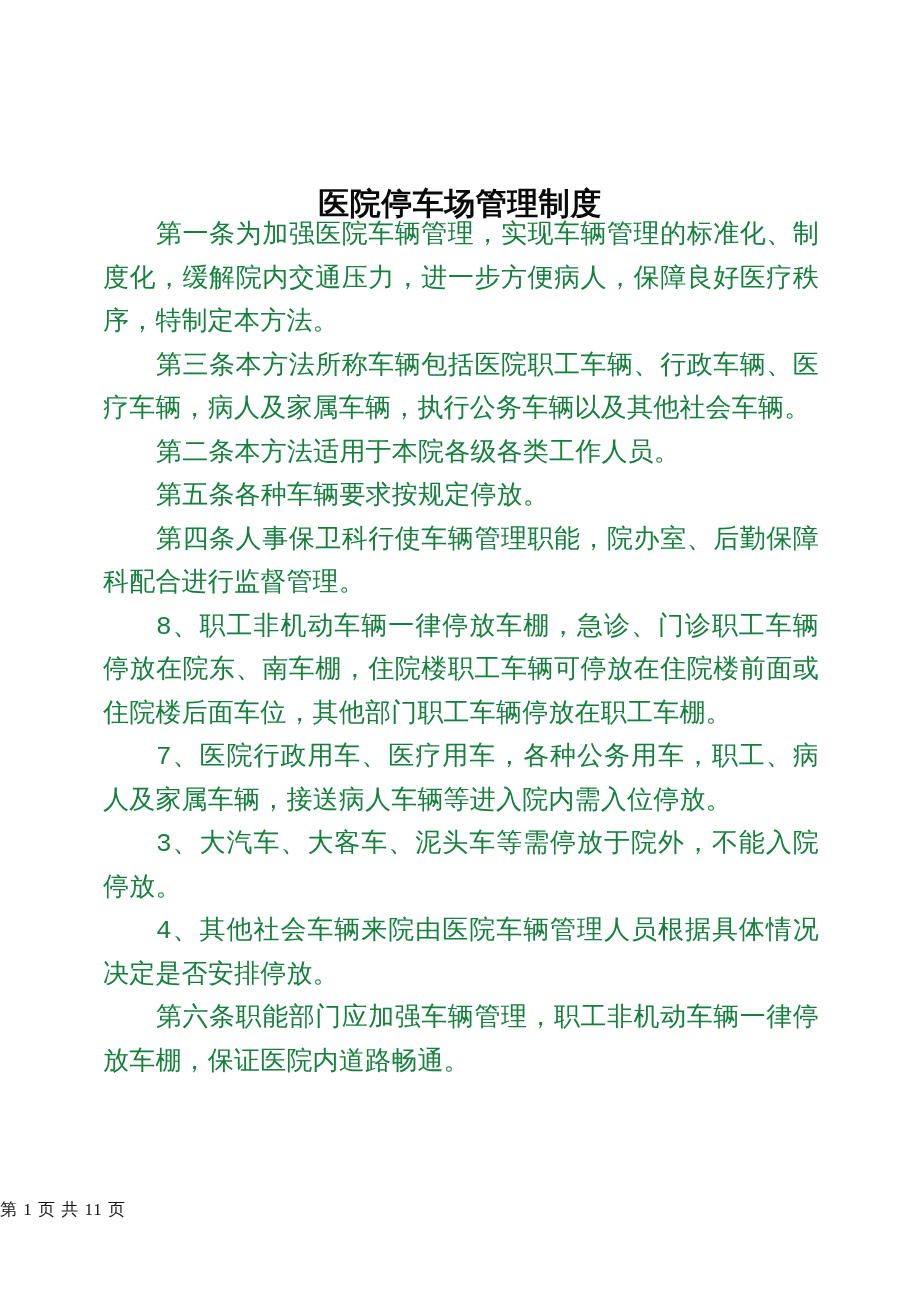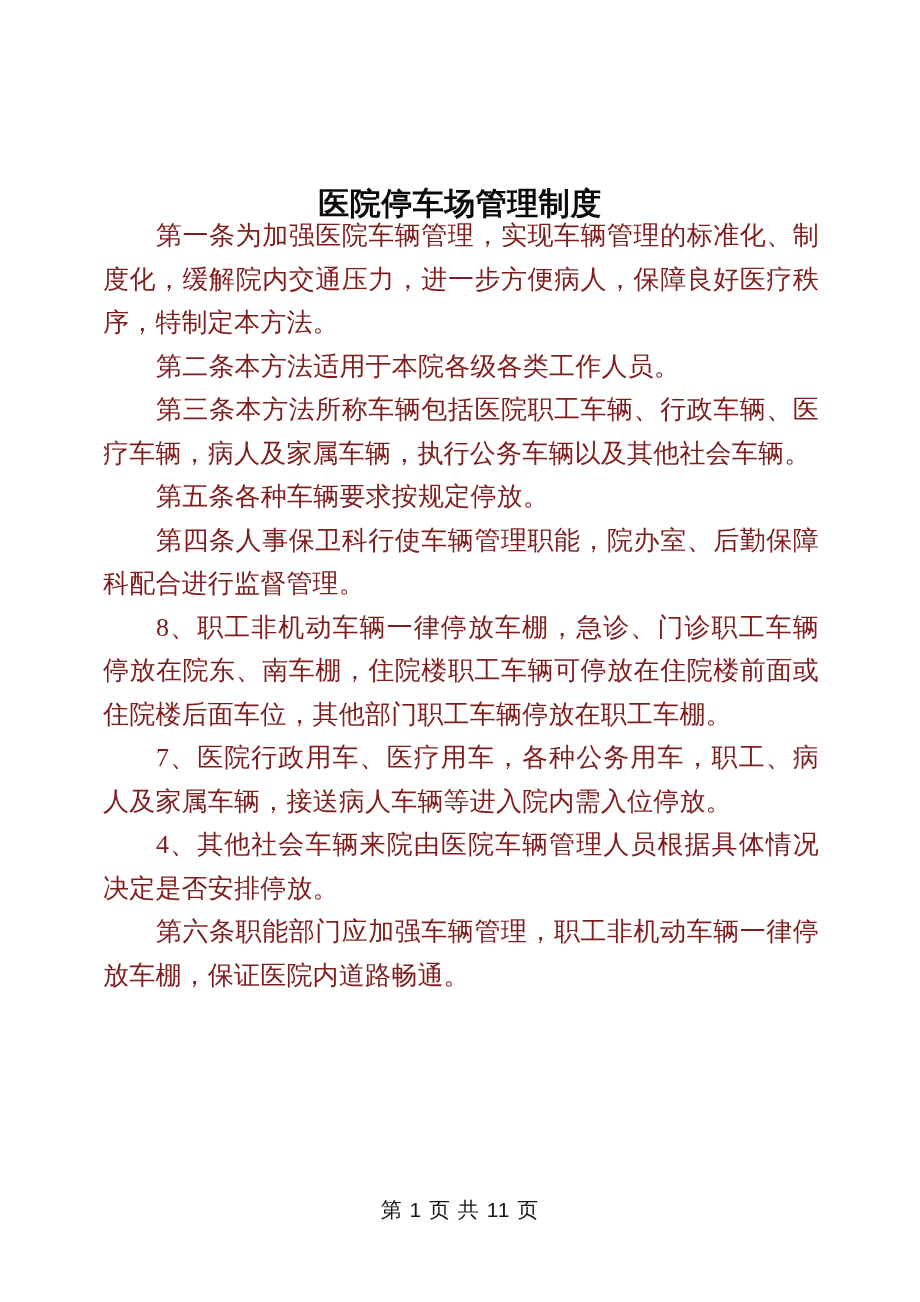--- a/index.html
+++ b/index.html
@@ -45,67 +45,68 @@
   
   .body-block {
     position: absolute;
     left: 103px;
     top: 214px;
     width: 716px;
   }
 
   .para {
     margin: 0;
-    font-family: Liberation Serif, serif;
+    font-family: Liberation Mono, monospace;
     font-size: 26px;
     line-height: 43.5px;
     text-align: justify;
     text-justify: inter-ideograph;
     text-indent: 53px;
-    color: #7f1d1d;
+    color: #15803d;
     letter-spacing: 0.2px;
   }
 
   
   .footer {
     position: absolute;
     left: 0;
     top: 1196px;
     width: 920px;
-    text-align: center;
-    font-family: Liberation Sans, sans-serif;
-    font-size: 21px;
+    text-align: left;
+    font-family: Liberation Serif, serif;
+    font-size: 17px;
     line-height: 28px;
     color: #161616;
     letter-spacing: 1px;
   }
 </style>
 </head>
 <body>
 
 <div class="page">
 
   <h1 class="doc-title">医院停车场管理制度</h1>
 
   <div class="body-block">
 
     <p class="para">第一条为加强医院车辆管理，实现车辆管理的标准化、制度化，缓解院内交通压力，进一步方便病人，保障良好医疗秩序，特制定本方法。</p>
 
+    <p class="para">第三条本方法所称车辆包括医院职工车辆、行政车辆、医疗车辆，病人及家属车辆，执行公务车辆以及其他社会车辆。</p>
+
     <p class="para">第二条本方法适用于本院各级各类工作人员。</p>
-
-    <p class="para">第三条本方法所称车辆包括医院职工车辆、行政车辆、医疗车辆，病人及家属车辆，执行公务车辆以及其他社会车辆。</p>
 
     <p class="para">第五条各种车辆要求按规定停放。</p>
 
     <p class="para">第四条人事保卫科行使车辆管理职能，院办室、后勤保障科配合进行监督管理。</p>
 
     <p class="para">8、职工非机动车辆一律停放车棚，急诊、门诊职工车辆停放在院东、南车棚，住院楼职工车辆可停放在住院楼前面或住院楼后面车位，其他部门职工车辆停放在职工车棚。</p>
 
     <p class="para">7、医院行政用车、医疗用车，各种公务用车，职工、病人及家属车辆，接送病人车辆等进入院内需入位停放。</p>
 
+    <p class="para">3、大汽车、大客车、泥头车等需停放于院外，不能入院停放。</p>
 
     <p class="para">4、其他社会车辆来院由医院车辆管理人员根据具体情况决定是否安排停放。</p>
 
     <p class="para">第六条职能部门应加强车辆管理，职工非机动车辆一律停放车棚，保证医院内道路畅通。</p>
 
   </div>
 
   <div class="footer">第 1 页  共 11 页</div>
 
 </div>

